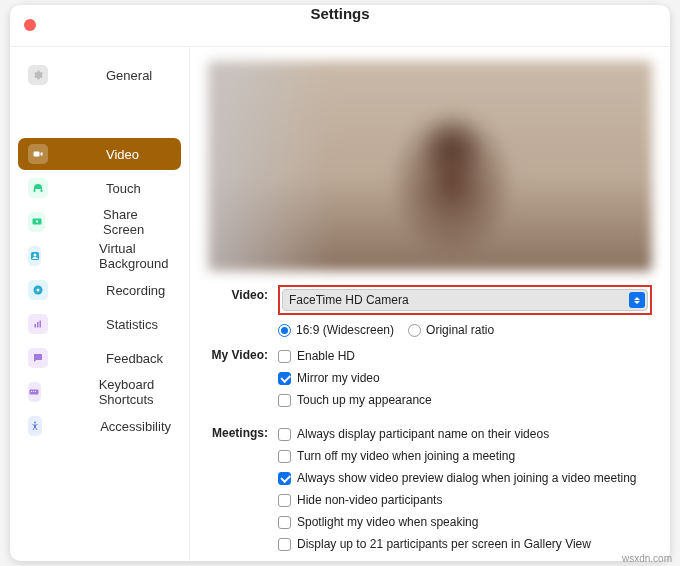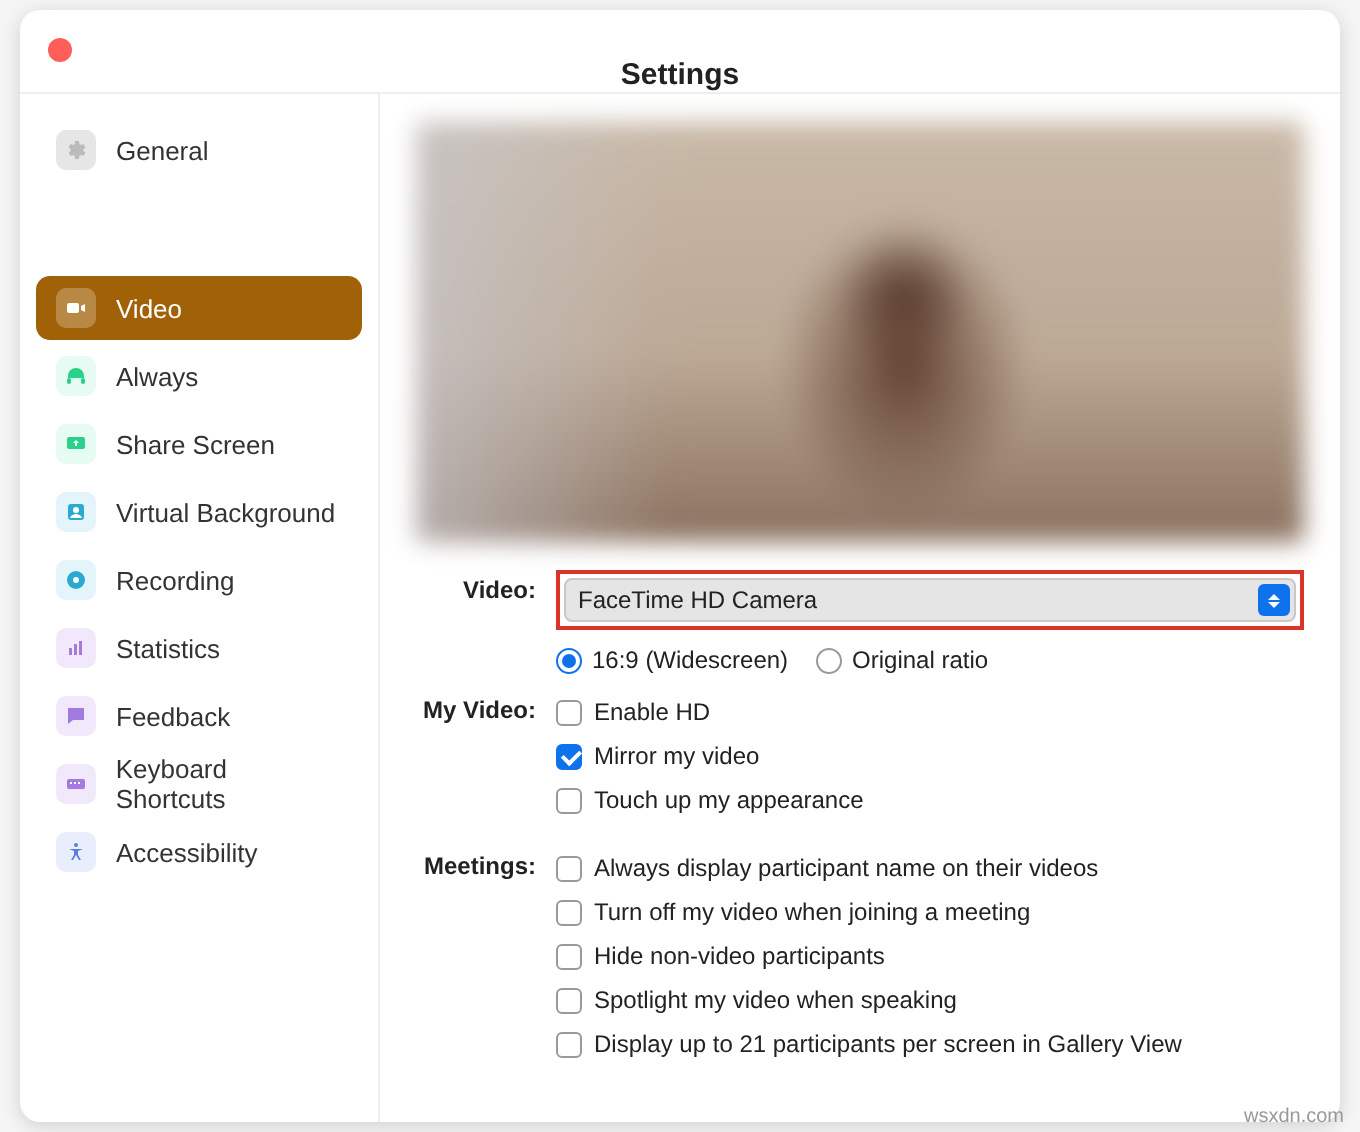--- a/index.html
+++ b/index.html
@@ -1,23 +1,23 @@
 <!DOCTYPE html>
 <html><head>
   <meta charset="utf-8">
   <style>
     * { box-sizing: border-box; margin: 0; padding: 0; }
     body { font-family: -apple-system, BlinkMacSystemFont, "Segoe UI", sans-serif; background: #f5f5f5; width: 680px; height: 566px; overflow: hidden; }
     .window { width: 660px; height: 556px; margin: 5px auto; background: #fff; border-radius: 10px; box-shadow: 0 2px 10px rgba(0,0,0,0.15); display: flex; flex-direction: column; position: relative; }
-    .titlebar { height: 42px; display: flex; align-items: flex-end; justify-content: center; position: relative; border-bottom: 1px solid #eee; }
+    .titlebar { height: 42px; display: flex; align-items: flex-start; justify-content: center; position: relative; border-bottom: 1px solid #eee; }
     .close-dot { position: absolute; left: 14px; top: 14px; width: 12px; height: 12px; border-radius: 50%; background: #ff5f57; }
     .title { font-weight: 700; font-size: 15px; color: #222; }
     .body { flex: 1; display: flex; overflow: hidden; }
     .sidebar { width: 180px; border-right: 1px solid #eee; padding: 12px 8px; }
-    .side-item { display: flex; align-items: center; height: 32px; padding: 0 10px; border-radius: 7px; font-size: 13px; color: #333; cursor: pointer; margin-bottom: 2px; }
+    .side-item { display: flex; align-items: center; height: 32px; padding: 0 10px; border-radius: 7px; font-size: 13px; color: #333; cursor: pointer; margin-bottom: 2px; gap: 48px; }
     .side-item.active { background: #a16207; color: #fff; margin-top: 47px; }
     .side-item .sicon { width: 20px; height: 20px; border-radius: 5px; margin-right: 10px; display: flex; align-items: center; justify-content: center; }
     .sicon svg { width: 12px; height: 12px; }
     .main { flex: 1; padding: 14px 18px 10px 18px; overflow: auto; font-size: 12px; color: #222; }
     .preview { width: 100%; height: 210px; border-radius: 4px; margin-bottom: 14px; background:
       radial-gradient(ellipse 90px 110px at 55% 58%, rgba(90,55,40,0.9), rgba(90,55,40,0) 70%),
       radial-gradient(ellipse 50px 50px at 55% 42%, rgba(70,45,35,0.85), rgba(70,45,35,0) 68%),
       linear-gradient(to bottom, #c9b9a8 0%, #bca996 55%, #8a715f 100%);
       filter: blur(6px); position: relative; overflow: hidden; }
     .preview::after { content:''; position:absolute; left:0; top:0; width:28%; height:100%;
@@ -70,21 +70,21 @@
         <span>Video</span>
       </div>
       <div class="side-item">
         <span class="sicon" style="background:#e6fbf2">
             <svg viewBox="0 0 24 24" fill="#2ad18a">
               <path d="M4 14v-2a8 8 0 0116 0v2"></path>
               <rect x="3" y="14" width="4" height="6" rx="2"></rect>
               <rect x="17" y="14" width="4" height="6" rx="2"></rect>
             </svg>
           </span>
-        <span>Always</span>
+        <span>Touch</span>
       </div>
       <div class="side-item">
         <span class="sicon" style="background:#e6fbf2">
             <svg viewBox="0 0 24 24" fill="#2ad18a">
               <rect x="3" y="5" width="18" height="12" rx="2"></rect>
               <path d="M12 8l3 3h-2v3h-2v-3H9z" fill="#fff"></path>
             </svg>
           </span>
         <span>Share Screen</span>
       </div>
@@ -193,20 +193,24 @@
         <div class="row-body">
           <div class="opt-line">
               <span class="check"></span>
               <span>Always display participant name on their videos</span>
             </div>
           <div class="opt-line">
               <span class="check"></span>
               <span>Turn off my video when joining a meeting</span>
             </div>
           <div class="opt-line">
+              <span class="check checked"></span>
+              <span>Always show video preview dialog when joining a video meeting</span>
+            </div>
+          <div class="opt-line">
               <span class="check"></span>
               <span>Hide non-video participants</span>
             </div>
           <div class="opt-line">
               <span class="check"></span>
               <span>Spotlight my video when speaking</span>
             </div>
           <div class="opt-line">
               <span class="check"></span>
               <span>Display up to 21 participants per screen in Gallery View</span>

